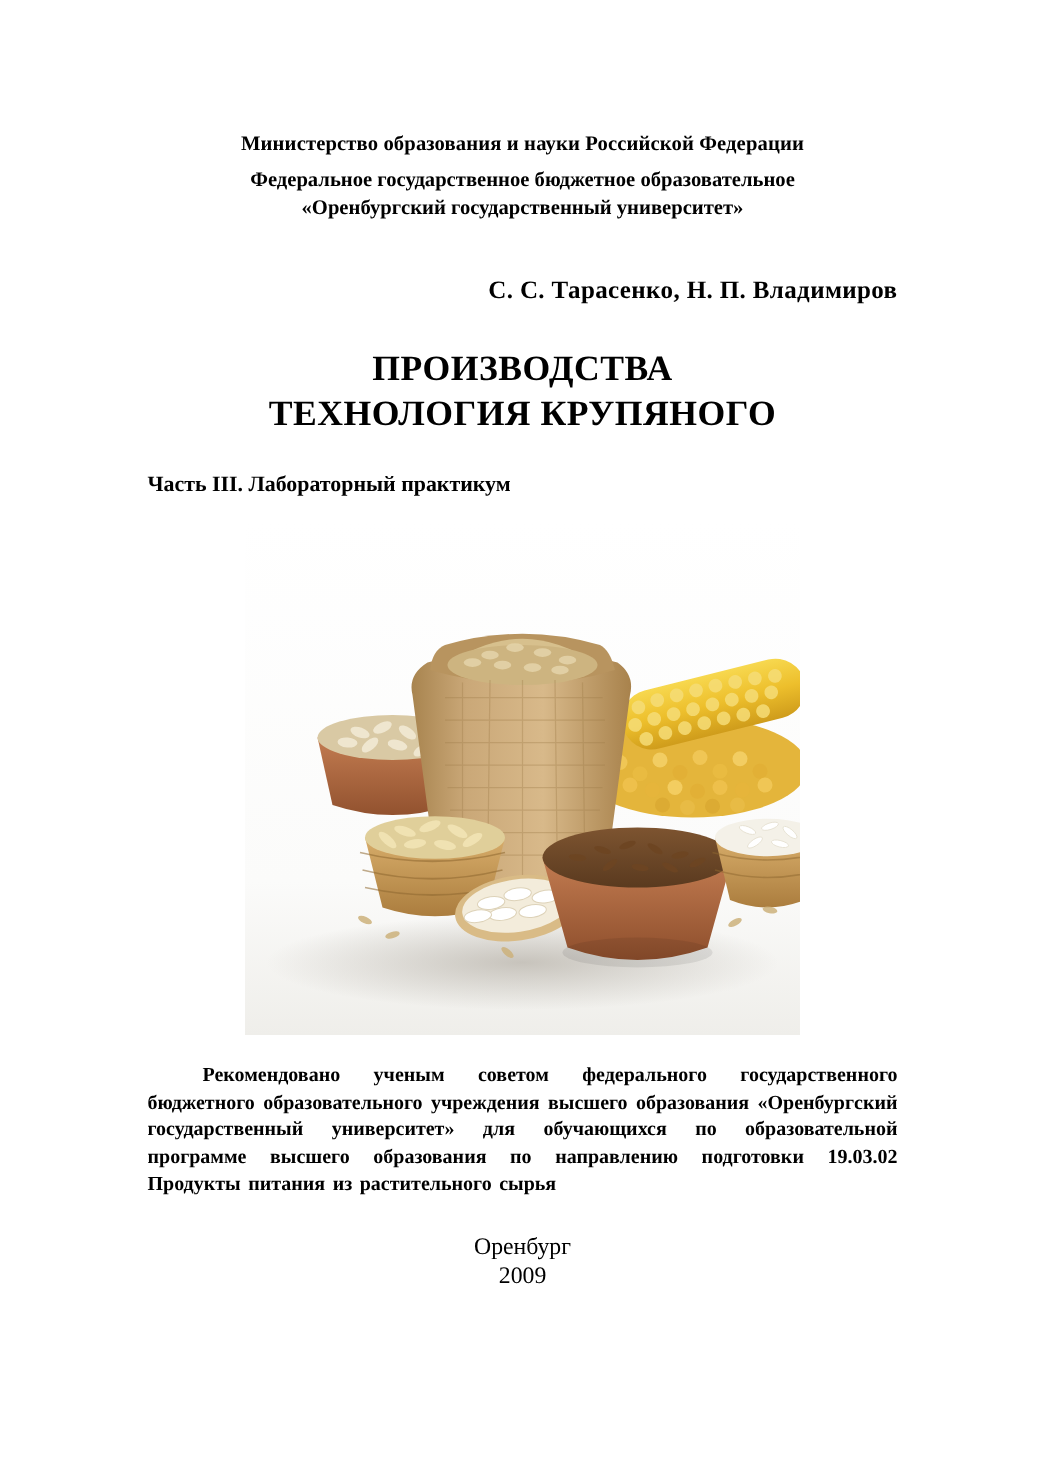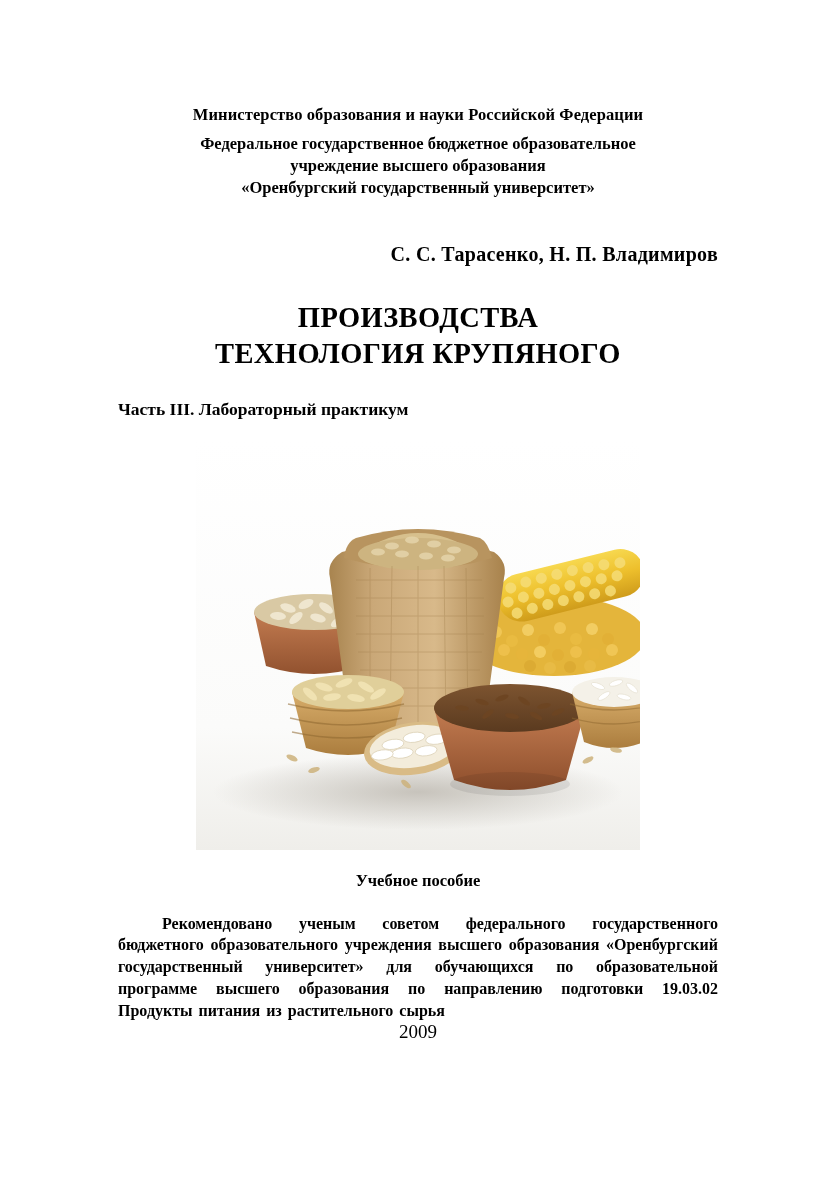--- a/index.html
+++ b/index.html
@@ -102,21 +102,20 @@
   }
 </style>
 </head>
 <body>
 
 <div class="page">
 
   <div class="ministry">
     <div class="line1">Министерство образования и науки Российской Федерации</div>
     <div class="line2">Федеральное государственное бюджетное образовательное</div>
-    <div class="line3">учреждение высшего  образования</div>
     <div class="line4">«Оренбургский государственный университет»</div>
   </div>
 
   <div class="authors">С. С. Тарасенко, Н. П. Владимиров</div>
 
   <div class="title">
     <div>ПРОИЗВОДСТВА</div>
     <div>ТЕХНОЛОГИЯ КРУПЯНОГО</div>
   </div>
 
@@ -327,19 +326,19 @@
       <g fill="#cdb27c" opacity="0.85">
         <ellipse cx="96" cy="318" rx="6" ry="2.6" transform="rotate(24 96 318)"></ellipse>
         <ellipse cx="118" cy="330" rx="6" ry="2.6" transform="rotate(-16 118 330)"></ellipse>
         <ellipse cx="210" cy="344" rx="6" ry="2.6" transform="rotate(40 210 344)"></ellipse>
         <ellipse cx="392" cy="320" rx="6" ry="2.6" transform="rotate(-28 392 320)"></ellipse>
         <ellipse cx="420" cy="310" rx="6" ry="2.6" transform="rotate(12 420 310)"></ellipse>
       </g>
     </svg>
   </div>
 
-  <div class="subtitle">Учебное пособие</div>
 
   <div class="abstract">Рекомендовано ученым советом федерального государственного бюджетного образовательного учреждения высшего образования «Оренбургский государственный университет» для обучающихся по образовательной программе высшего образования по направлению подготовки 19.03.02 Продукты питания из растительного сырья</div>
 
+  <div class="city">Оренбург</div>
   <div class="year">2009</div>
 
 </div>
 
 </body></html>

